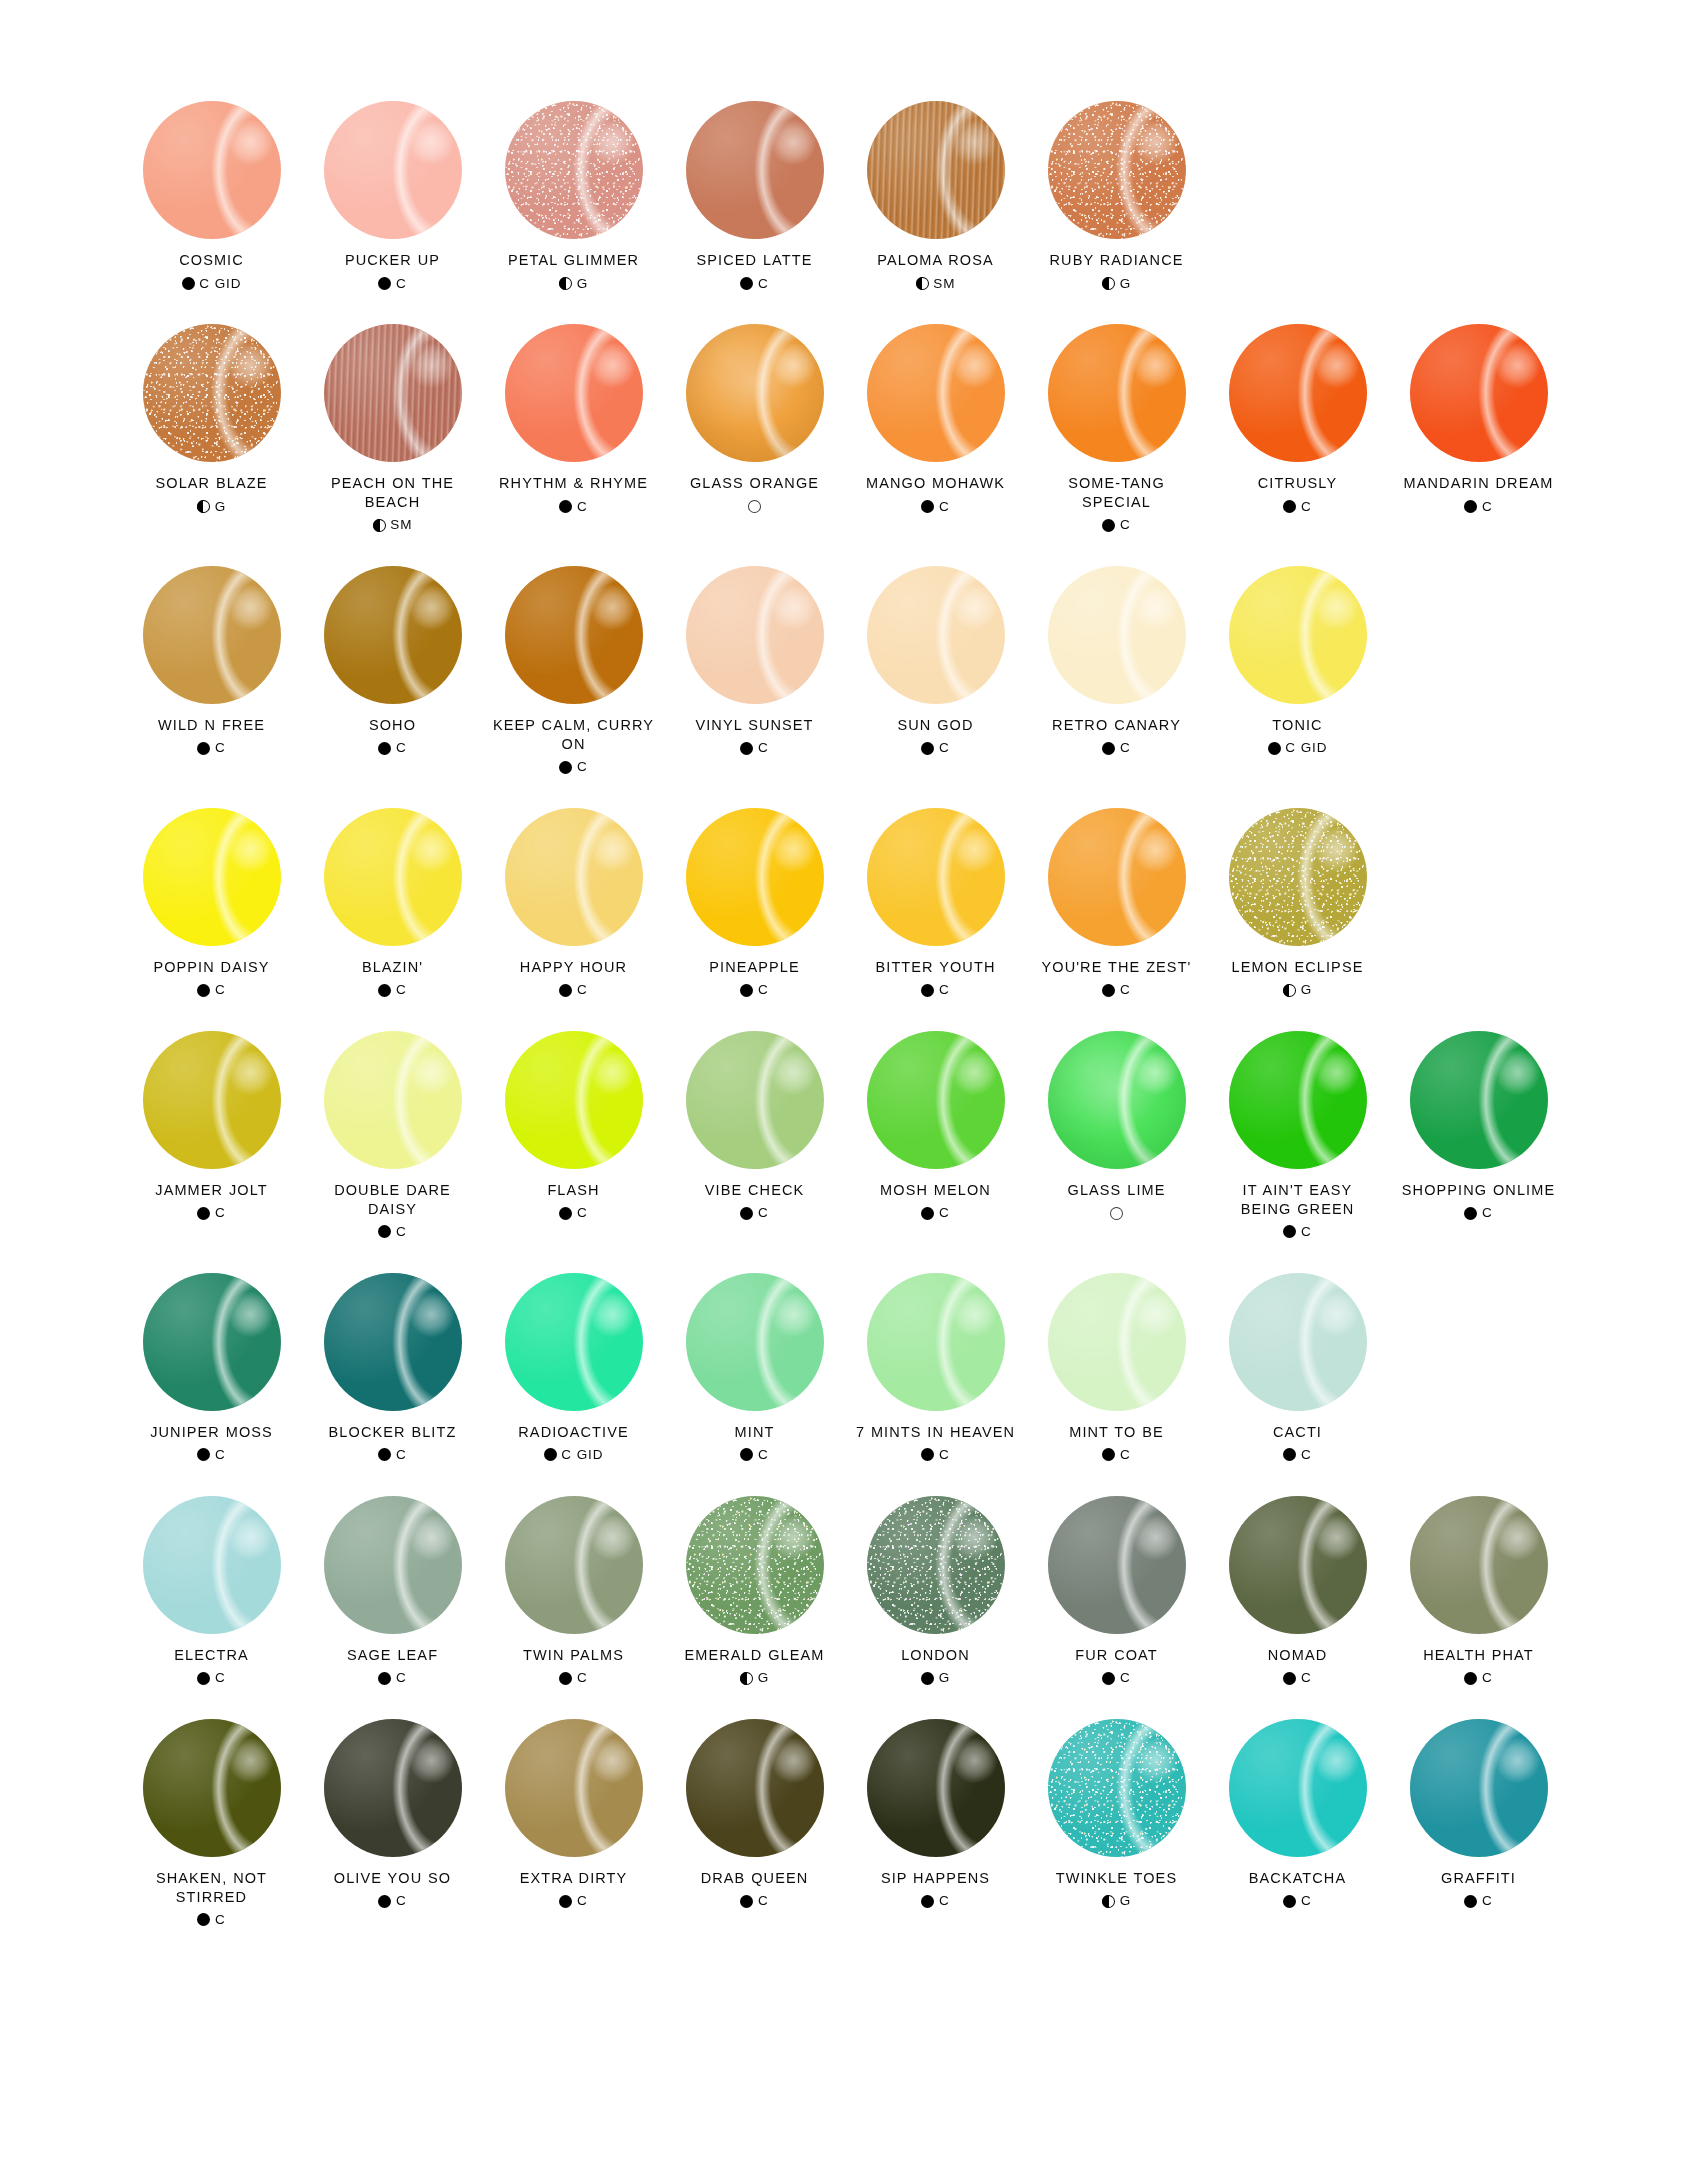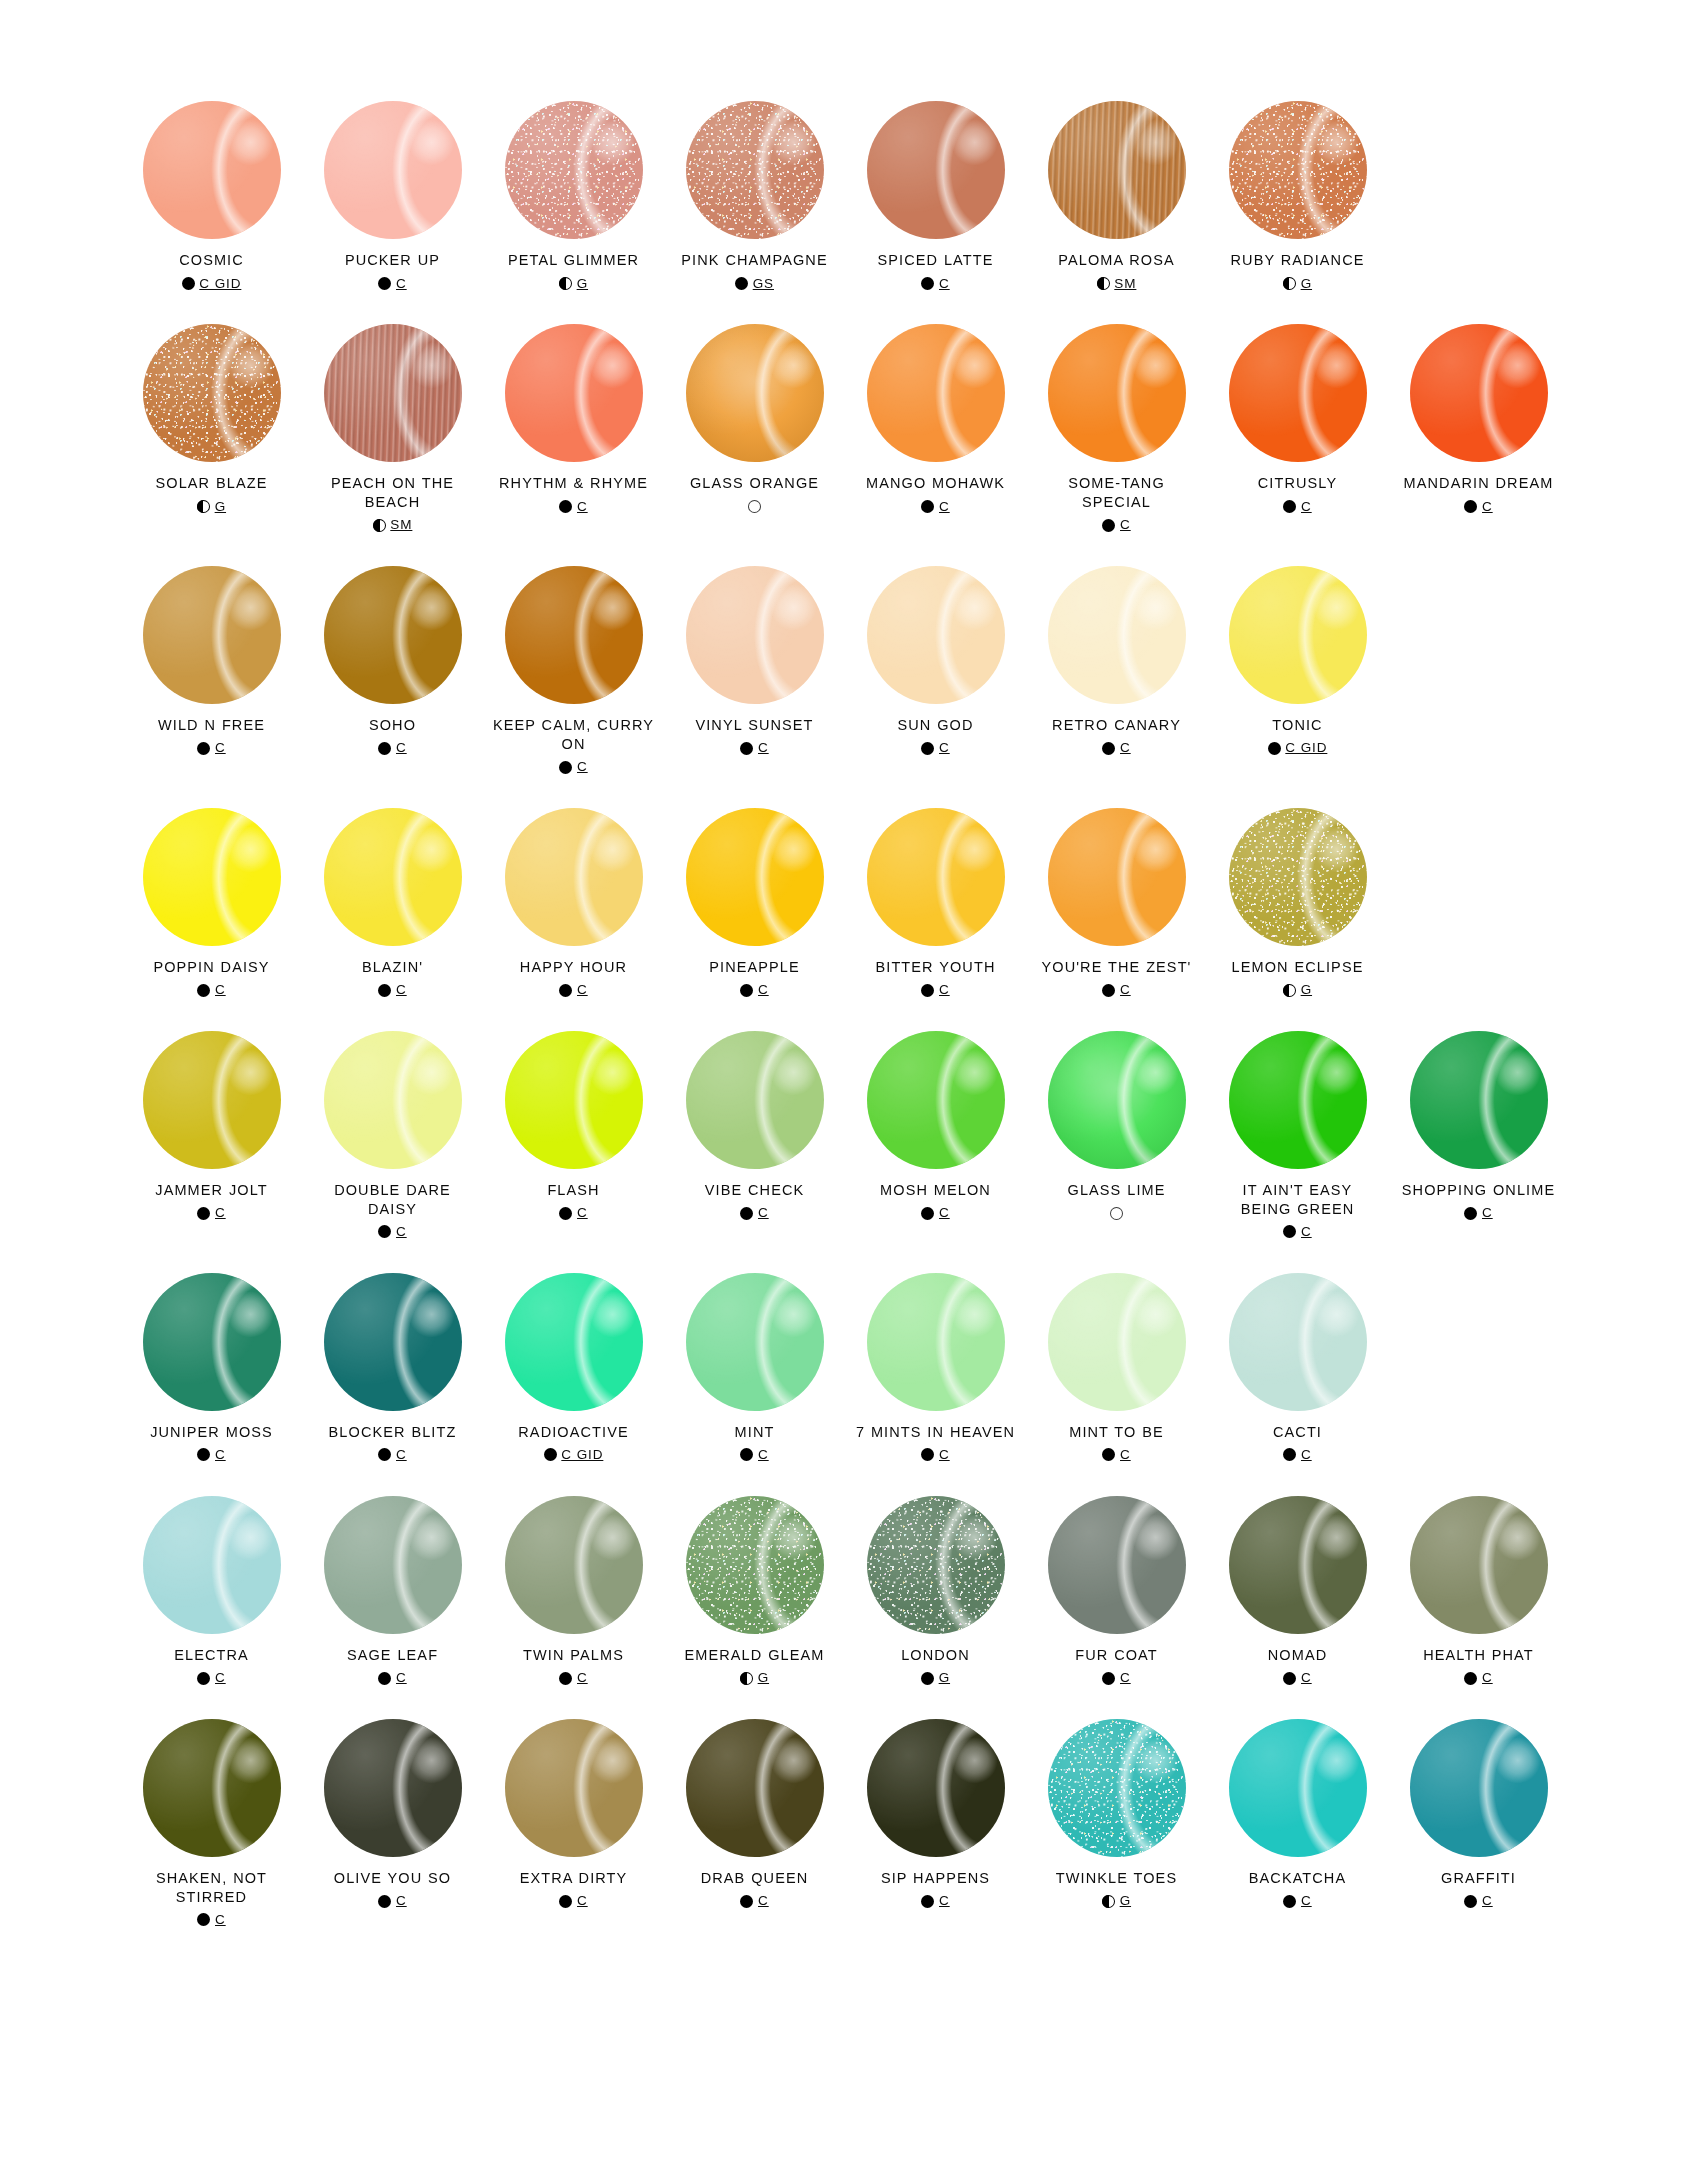--- a/index.html
+++ b/index.html
@@ -200,21 +200,20 @@
   .coverage-icon.empty {
     background: #ffffff;
     box-shadow: inset 0 0 0 1px #3a3a3a;
   }
   .finish-code {
     font-size: 13.5px;
     letter-spacing: 0.9px;
     line-height: 1;
     color: #0d0d0d;
     white-space: nowrap;
-    text-decoration: underline;
   }
   .finish-code:empty { display: none; }
 </style>
 </head>
 <body>
 
 <div id="swatch-sheet">
     <div class="swatch-row">
       <div class="swatch-cell">
         <div class="swatch-disc-wrap">
@@ -241,30 +240,20 @@
           <div class="swatch-disc fx-glitter" style="background: rgb(217, 146, 133);"></div>
         </div>
         <div class="swatch-name">PETAL GLIMMER</div>
         <div class="swatch-meta">
           <span class="coverage-icon half"></span>
           <span class="finish-code">G</span>
         </div>
       </div>
       <div class="swatch-cell">
         <div class="swatch-disc-wrap">
-          <div class="swatch-disc fx-glitter" style="background: rgb(205, 132, 104);"></div>
-        </div>
-        <div class="swatch-name">PINK CHAMPAGNE</div>
-        <div class="swatch-meta">
-          <span class="coverage-icon full"></span>
-          <span class="finish-code">GS</span>
-        </div>
-      </div>
-      <div class="swatch-cell">
-        <div class="swatch-disc-wrap">
           <div class="swatch-disc" style="background: rgb(200, 121, 90);"></div>
         </div>
         <div class="swatch-name">SPICED LATTE</div>
         <div class="swatch-meta">
           <span class="coverage-icon full"></span>
           <span class="finish-code">C</span>
         </div>
       </div>
       <div class="swatch-cell">
         <div class="swatch-disc-wrap">

